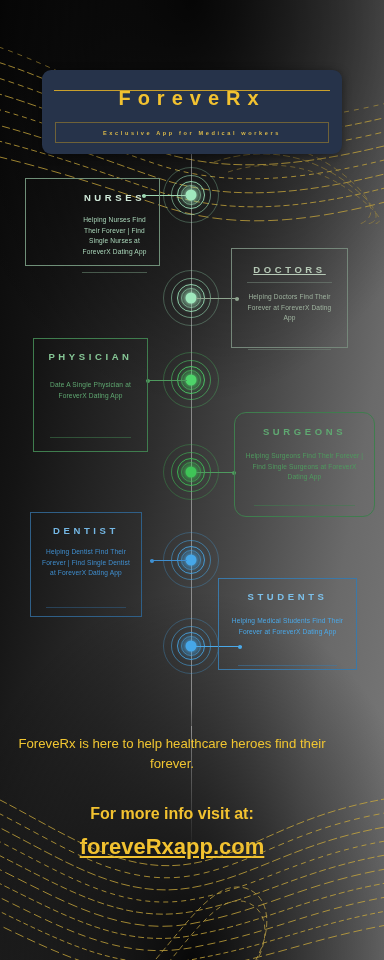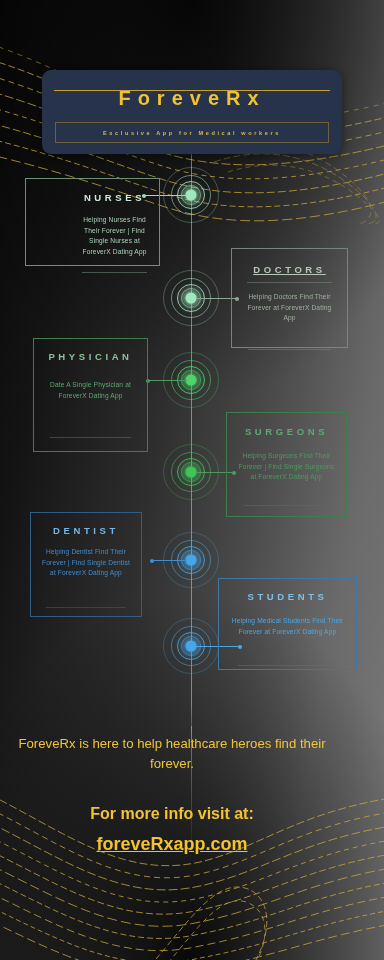--- a/index.html
+++ b/index.html
@@ -65,21 +65,21 @@
   .tagbar{
     position:absolute;left:13px;right:13px;bottom:11px;height:19px;
     border:1px solid #6f6238;display:flex;align-items:center;justify-content:center;
   }
   .tagbar span{color:#d9b84a;font-size:5.6px;letter-spacing:2.6px;font-weight:600;}
 
   
   .footer{position:absolute;left:0;width:344px;text-align:center;}
   .f1{top:734px;color:#f0c531;font-size:13.2px;line-height:1.5;}
   .f2{top:805px;color:#f2c230;font-size:16px;font-weight:600;}
-  .f3{top:834px;color:#f2c230;font-size:18px;font-weight:600;text-decoration:underline;}
+  .f3{top:834px;color:#f2c230;font-size:22px;font-weight:600;text-decoration:underline;}
 </style>
 </head>
 <body>
 
 <div class="poster">
 
   <svg class="waves top" viewBox="0 0 384 230" preserveAspectRatio="none">
     <g fill="none" stroke="#c9a83c" stroke-width="1" opacity=".9">
       <path d="M-30,60 C40,78 90,108 150,128 C210,148 280,150 400,120" stroke-dasharray="7 3"></path>
       <path d="M-30,76 C40,94 92,122 152,142 C212,162 282,164 400,134" stroke-dasharray="6 4"></path>
@@ -184,21 +184,21 @@
     <div class="body" style="color:#9fb39f;margin-top:9px;">Helping Doctors Find Their Forever at ForeverX Dating App</div>
     <div class="rule bottom" style="background:#75877a;margin-top:25px;"></div>
   </div>
 
   <div class="card" style="left:33px;top:338px;width:115px;height:114px;border-color:#3f7d4e;">
     <div class="title" style="color:#86c796;margin-top:12px;">PHYSICIAN</div>
     <div class="body" style="color:#5fa871;margin-top:18px;">Date A Single Physician at ForeverX Dating App</div>
     <div class="rule bottom" style="background:#3f7d4e;margin-top:36px;"></div>
   </div>
 
-  <div class="card" style="left:226px;top:412px;width:121px;height:105px;border-color:#3f7d4e;">
+  <div class="card" style="left:234px;top:412px;width:141px;height:105px;border-color:#3f7d4e;border-radius:12px;">
     <div class="title" style="color:#5fa871;margin-top:13px;">SURGEONS</div>
     <div class="body" style="color:#4e9a5e;margin-top:14px;">Helping Surgeons Find Their Forever | Find Single Surgeons at ForeverX Dating App</div>
     <div class="rule bottom" style="background:#3f7d4e;margin-top:22px;"></div>
   </div>
 
   <div class="card" style="left:30px;top:512px;width:112px;height:105px;border-color:#2f5f87;">
     <div class="title" style="color:#74b7e4;margin-top:12px;">DENTIST</div>
     <div class="body" style="color:#3f8fd0;margin-top:11px;">Helping Dentist Find Their Forever | Find Single Dentist at ForeverX Dating App</div>
     <div class="rule bottom" style="background:#2f5f87;margin-top:28px;"></div>
   </div>

